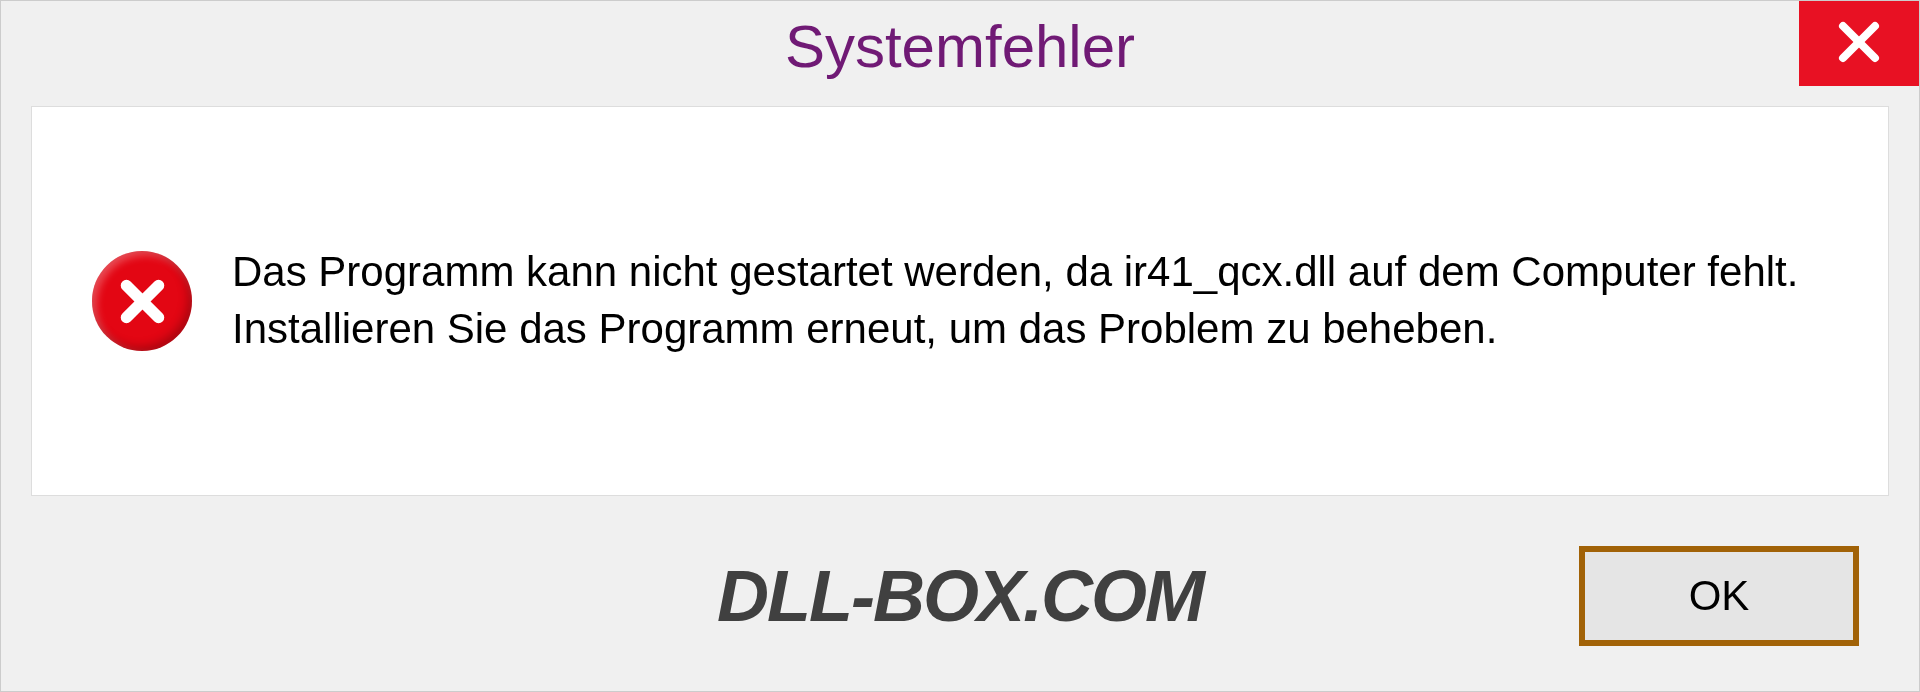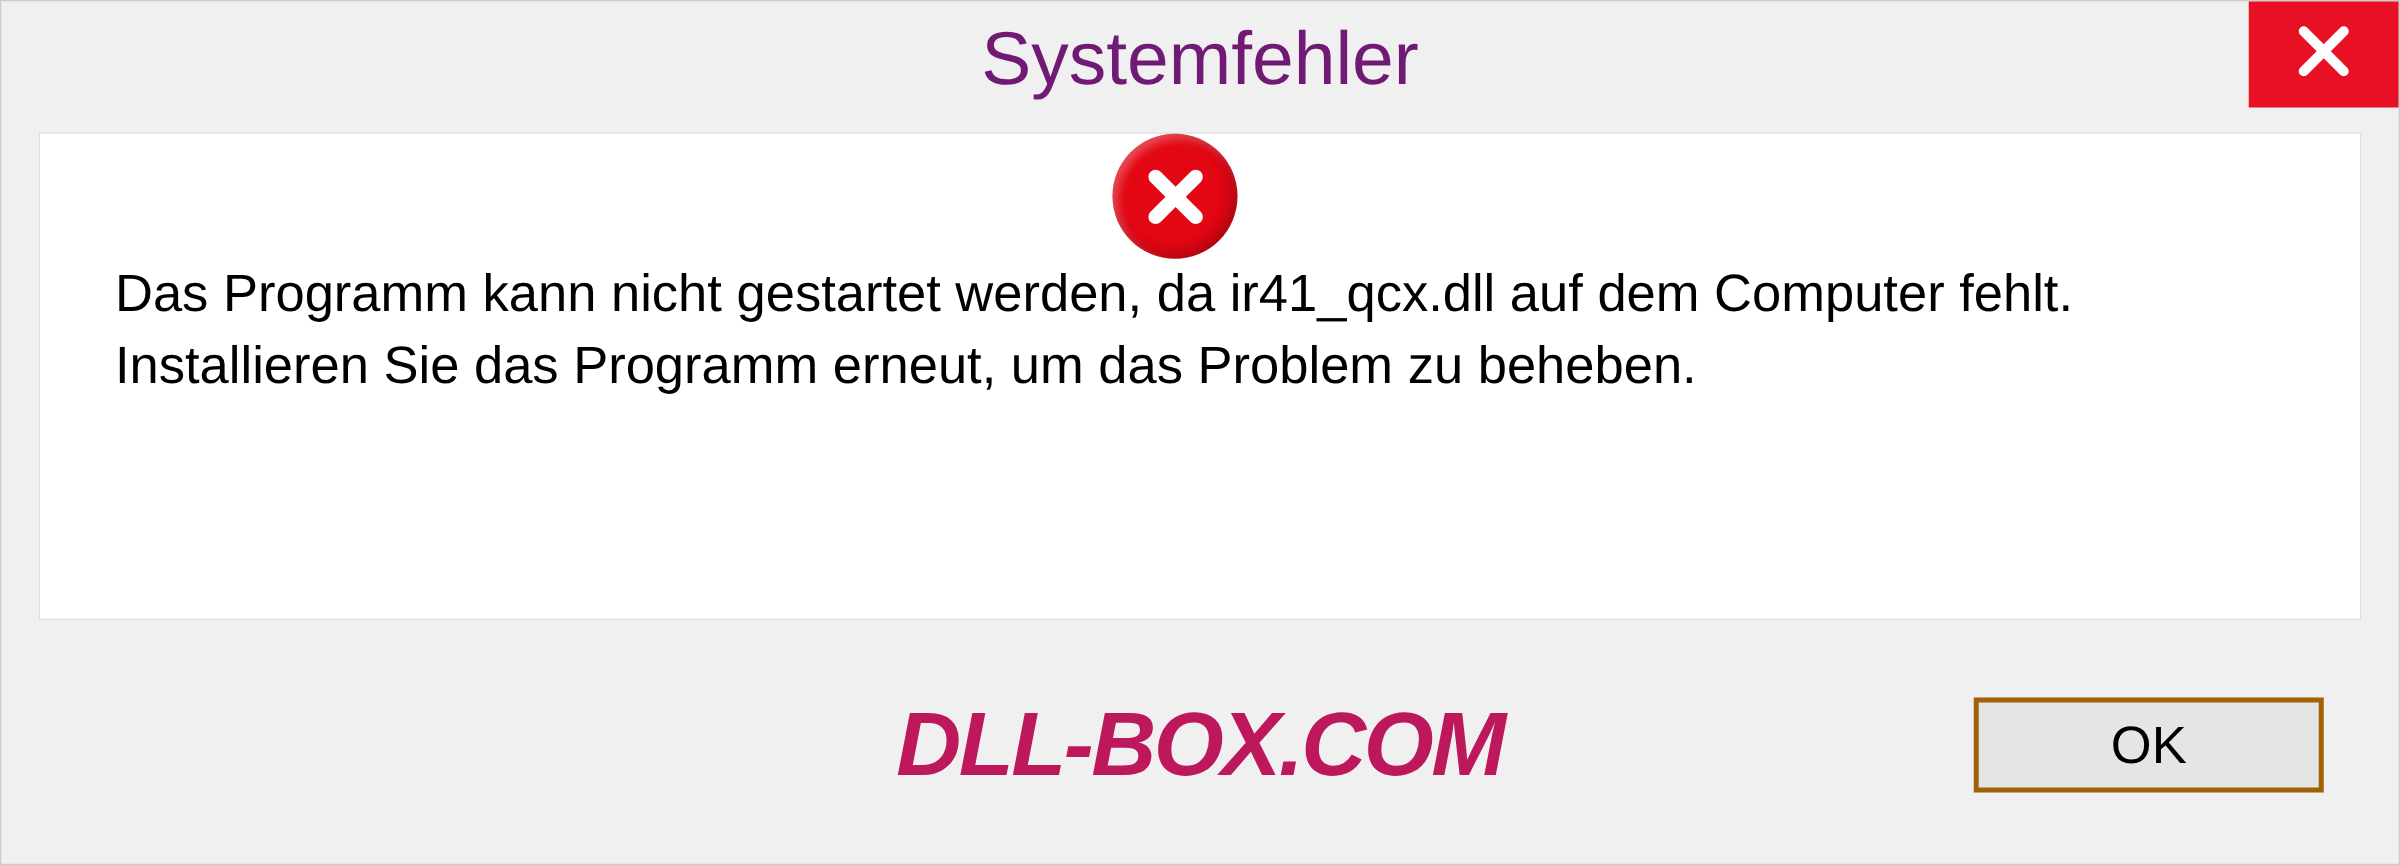--- a/index.html
+++ b/index.html
@@ -44,21 +44,20 @@
       height: 48px;
     }
     .body-panel {
       margin: 15px 30px 30px 30px;
       background: #ffffff;
       border: 1px solid #ddd;
       height: 390px;
       display: flex;
       align-items: center;
       padding: 0 60px;
-      flex-direction: column;
     }
     .error-icon {
       flex-shrink: 0;
       width: 100px;
       height: 100px;
       margin-right: 40px;
       display: flex;
       align-items: center;
       justify-content: center;
     }
@@ -87,33 +86,33 @@
       align-items: center;
       justify-content: center;
       position: relative;
       height: 140px;
       padding: 0 30px;
     }
     .watermark {
       font-size: 72px;
       font-weight: 900;
       font-style: italic;
-      color: #be185d;
+      color: #404040;
       letter-spacing: -2px;
       font-family: Arial Black, Arial, sans-serif;
     }
     .ok-button {
       position: absolute;
       right: 60px;
       top: 50%;
       transform: translateY(-50%);
       width: 280px;
-      height: 76px;
+      height: 100px;
       background: #e5e5e5;
-      border: 4px solid #a16207;
+      border: 6px solid #a16207;
       display: flex;
       align-items: center;
       justify-content: center;
       font-size: 42px;
       color: #000;
       cursor: pointer;
       margin-left: 31px;
     }
   </style>
 </head>

